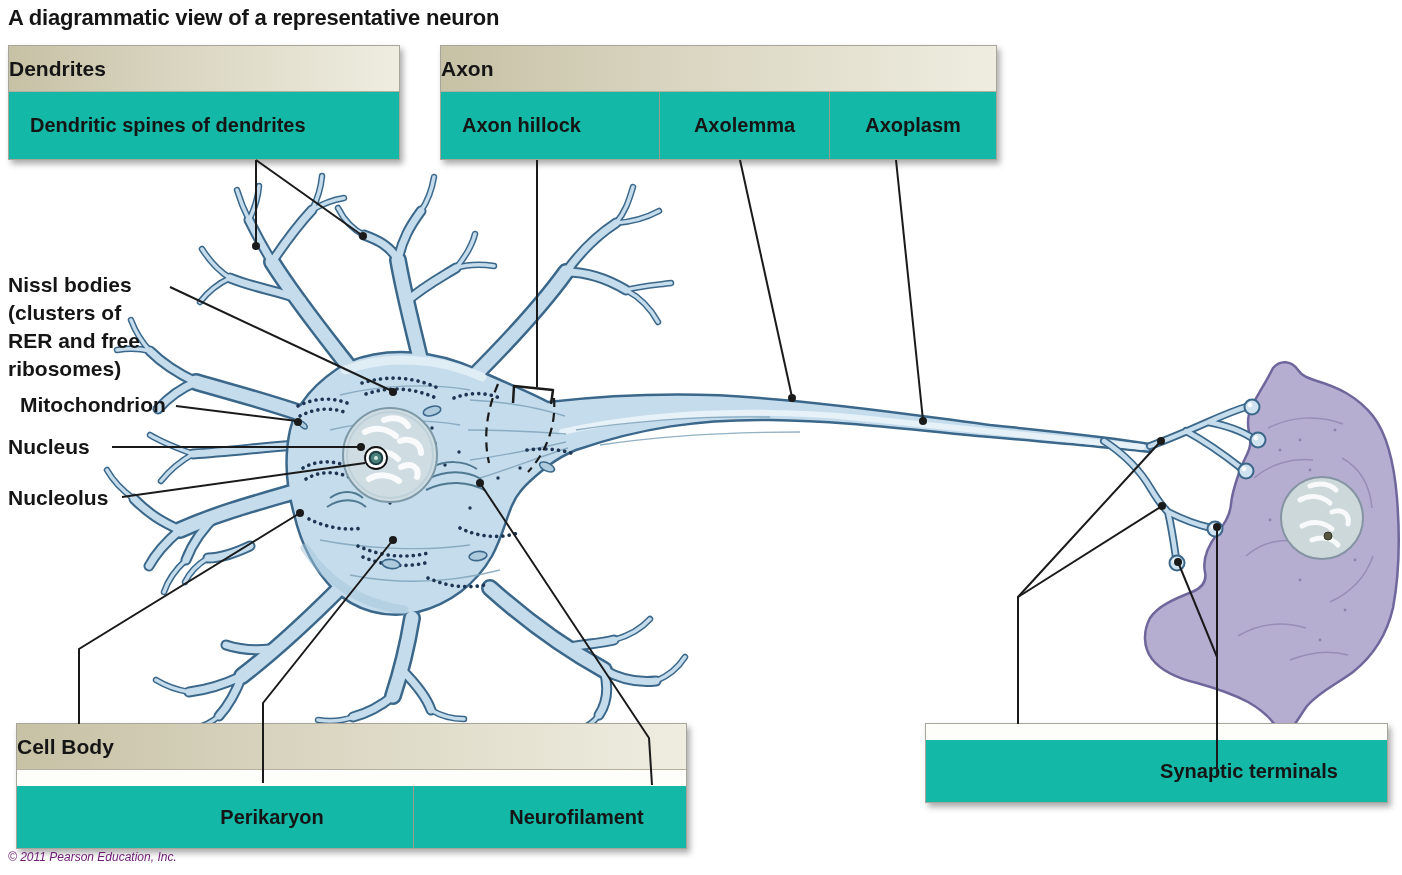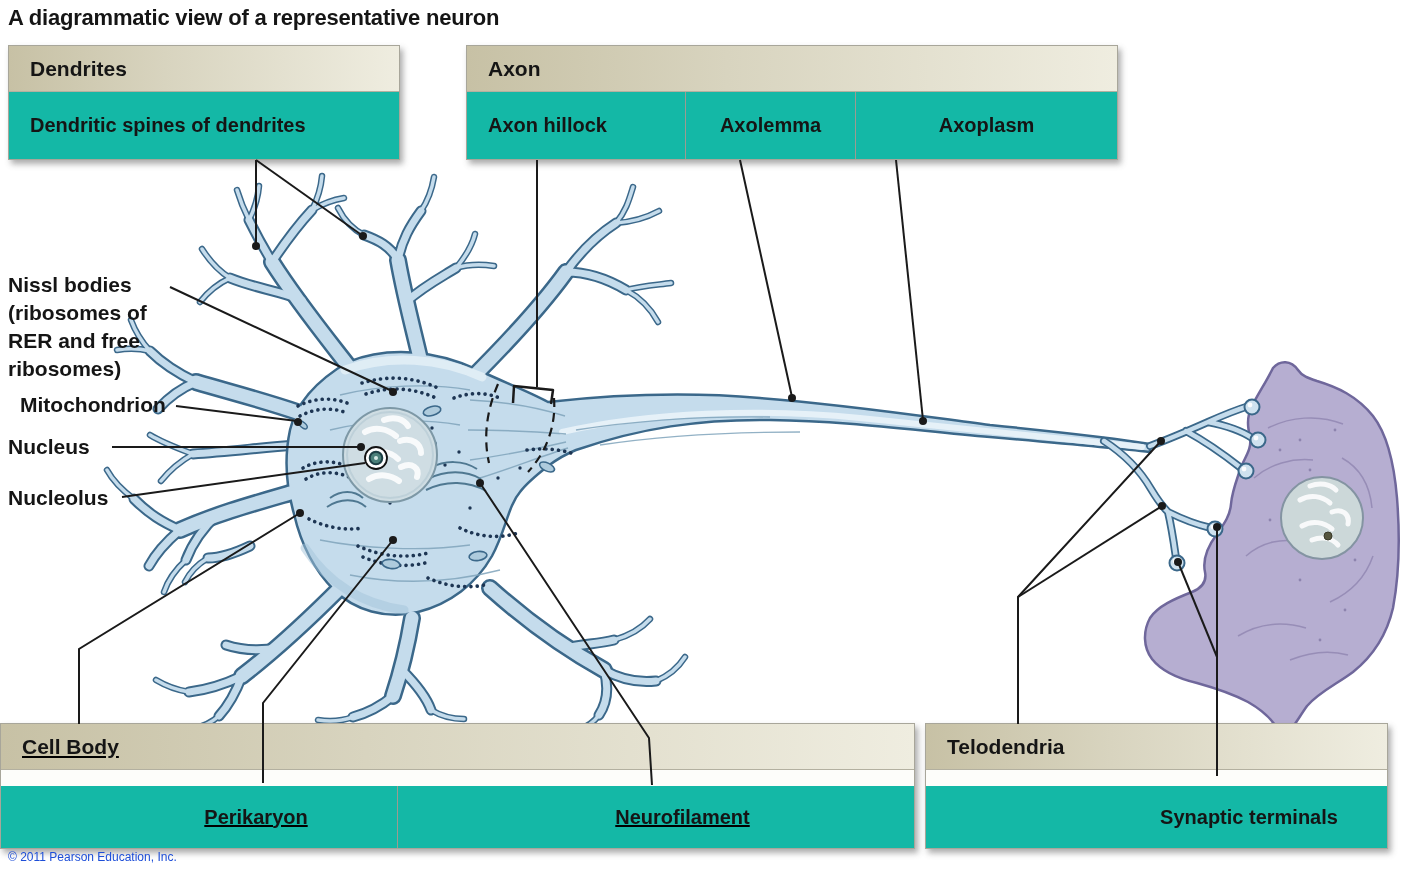--- a/index.html
+++ b/index.html
@@ -4,37 +4,37 @@
 <style>
   html,body{margin:0;padding:0;background:#ffffff;}
   .stage{position:relative;width:1402px;height:875px;background:#ffffff;overflow:hidden;
          font-family:"Liberation Sans",sans-serif;}
   .art{position:absolute;left:0;top:0;z-index:1;}
   .overlay{position:absolute;left:0;top:0;z-index:3;pointer-events:none;}
   .title{position:absolute;left:8px;top:5px;z-index:2;font-size:22px;font-weight:bold;
          color:#151515;letter-spacing:-0.2px;}
   .label-box{position:absolute;z-index:2;background:#fdfdfa;border:1px solid #a8a69a;
          box-shadow:3px 4px 6px rgba(70,70,70,.45);box-sizing:border-box;}
-  .box-header{height:46px;display:flex;align-items:center;padding-left:21px;
+  .box-header{height:46px;display:flex;align-items:center;
          font-weight:bold;font-size:21px;color:#151515;box-sizing:border-box;
          background:linear-gradient(90deg,#c7c1a5 0%,#d8d4bf 40%,#efede0 100%);
          border-bottom:1px solid #b3b0a0;}
   .box-body{display:flex;box-sizing:border-box;background:#14b8a6;}
   .tall .box-body{height:67px;}
   .short .box-body{height:62px;margin-top:16px;}
   .bcell{display:flex;align-items:center;font-weight:bold;font-size:20px;color:#151515;
          box-sizing:border-box;}
   .sep{border-left:1px solid #9d9b90;}
   .side-label{position:absolute;left:8px;z-index:2;font-weight:bold;color:#151515;
          font-size:21px;line-height:28px;}
   #lbl-nissl{top:271px;}
   #lbl-mito{top:391px;margin-left:12px;}
   #lbl-nucleus{top:433px;}
   #lbl-nucleolus{top:484px;}
-  .copyright{position:absolute;left:8px;top:850px;z-index:2;font-size:12px;color:#1d4ed8;}
+  .copyright{position:absolute;left:8px;top:850px;z-index:2;font-size:12px;color:#701a75;font-style:italic;}
   
   .dout{stroke:#3b688a;fill:none;stroke-linecap:round;stroke-linejoin:round;}
   .din{stroke:#c5dcec;fill:none;stroke-linecap:round;stroke-linejoin:round;}
   .lead{stroke:#1a1a1a;stroke-width:2;fill:none;}
   .dot{fill:#1a1a1a;}
   .fib{stroke:#7fa3bb;stroke-width:1.4;fill:none;opacity:.85;}
   .nissl{stroke:#1d3553;stroke-width:3.6;fill:none;stroke-linecap:round;stroke-dasharray:0.1 6.2;}
   .golgi{stroke:#4f7891;stroke-width:2;fill:none;}
   .marble{stroke:#ffffff;stroke-width:6;fill:none;stroke-linecap:round;opacity:.85;}
   .ptex{stroke:#948ab4;stroke-width:1.5;fill:none;opacity:.9;}
@@ -193,53 +193,50 @@
 
   <div class="label-box tall" id="box-dendrites" style="left:8px;top:45px;width:392px;">
     <div class="box-header">
       <span>Dendrites</span>
     </div>
     <div class="box-body">
       <div class="bcell" style="flex:1;padding-left:21px;">Dendritic spines of dendrites</div>
     </div>
   </div>
 
-  <div class="label-box tall" id="box-axon" style="left:466px;top:45px;width:652px;">
+  <div class="label-box tall" id="box-axon" style="left:440px;top:45px;width:557px;">
     <div class="box-header">
       <span>Axon</span>
     </div>
     <div class="box-body">
       <div class="bcell" style="width:218px;padding-left:21px;">Axon hillock</div>
       <div class="bcell sep" style="width:170px;justify-content:center;">Axolemma</div>
       <div class="bcell sep" style="flex:1;justify-content:center;">Axoplasm</div>
     </div>
   </div>
 
-  <div class="label-box short" id="box-cellbody" style="left:0;top:723px;width:915px;text-decoration:underline;">
+  <div class="label-box short" id="box-cellbody" style="left:16px;top:723px;width:671px;">
     <div class="box-header">
       <span>Cell Body</span>
     </div>
     <div class="box-body">
       <div class="bcell" style="width:396px;justify-content:center;padding-left:114px;">Perikaryon</div>
       <div class="bcell sep" style="flex:1;justify-content:center;padding-left:53px;">Neurofilament</div>
     </div>
   </div>
 
   <div class="label-box short" id="box-telodendria" style="left:925px;top:723px;width:463px;">
-    <div class="box-header">
-      <span>Telodendria</span>
-    </div>
     <div class="box-body">
       <div class="bcell" style="flex:1;justify-content:center;padding-left:185px;">Synaptic terminals</div>
     </div>
   </div>
 
   <div class="side-label" id="lbl-nissl">
     <div>Nissl bodies</div>
-    <div>(ribosomes of</div>
+    <div>(clusters of</div>
     <div>RER and free</div>
     <div>ribosomes)</div>
   </div>
   <div class="side-label" id="lbl-mito">Mitochondrion</div>
   <div class="side-label" id="lbl-nucleus">Nucleus</div>
   <div class="side-label" id="lbl-nucleolus">Nucleolus</div>
 
   <div class="copyright">© 2011 Pearson Education, Inc.</div>
 
   <svg class="overlay" width="1402" height="875" viewBox="0 0 1402 875">

